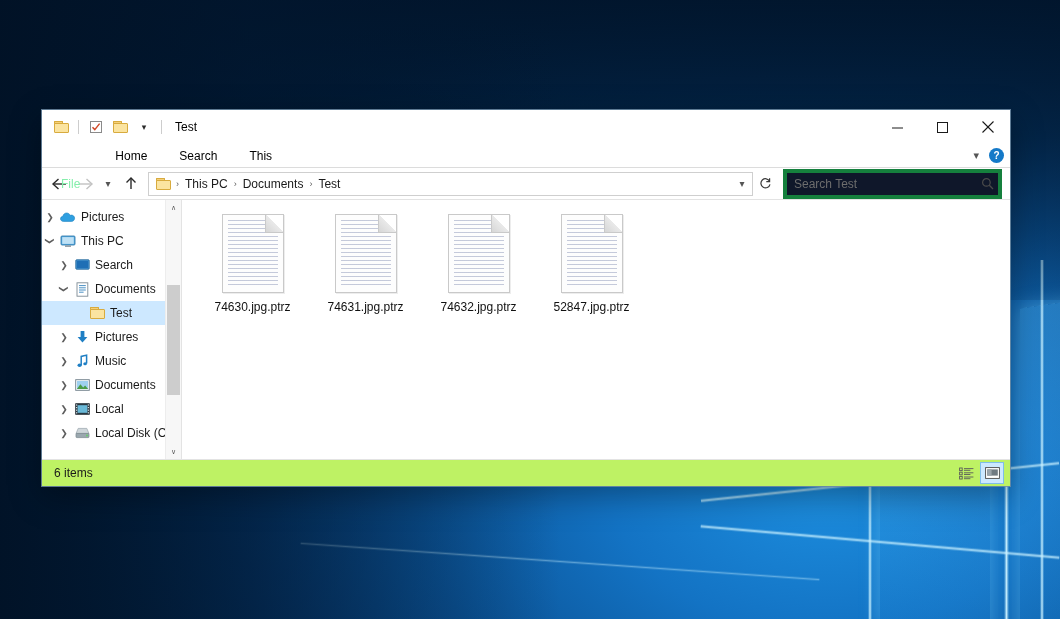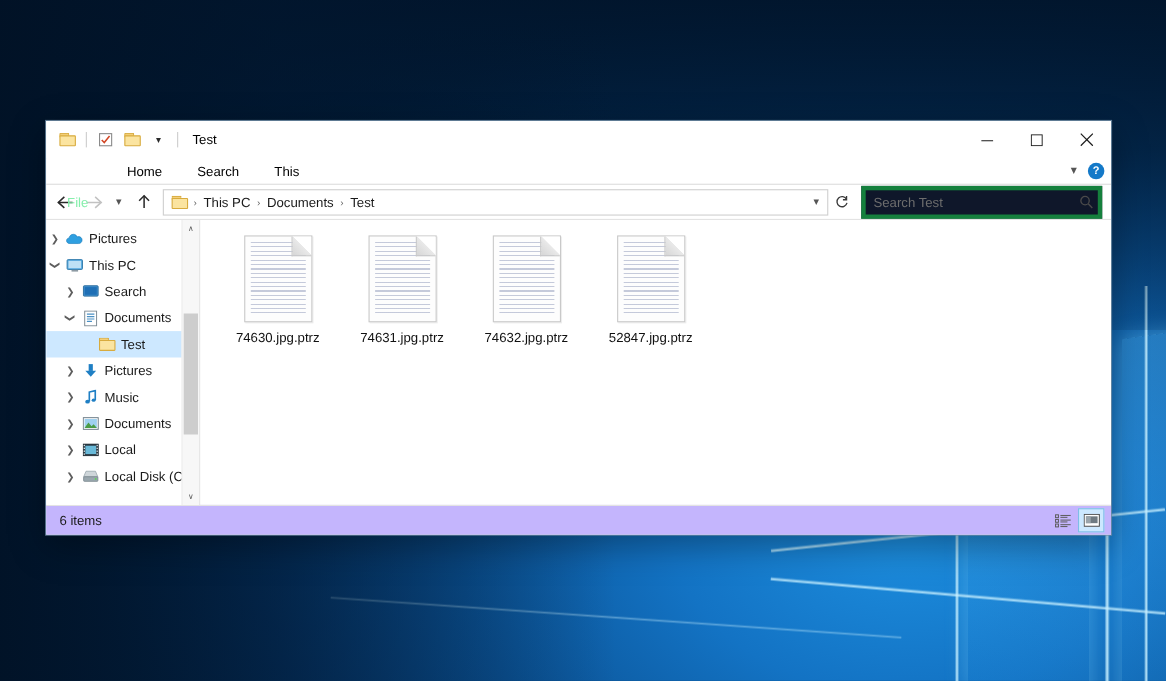--- a/index.html
+++ b/index.html
@@ -298,21 +298,21 @@
   .docfold-cut {
     position: absolute; right: 0; top: 0;
     width: 0; height: 0;
     border-top: 17px solid #ffffff;
     border-left: 17px solid transparent;
   }
 
   
   #statusbar {
     height: 26px;
-    background: #c4b5fd;
+    background: #bef264;
     border-top: 1px solid #e3e3e3;
     display: flex;
     align-items: center;
     padding: 0 6px 0 12px;
     flex: 0 0 auto;
   }
   #status-text { font-size: 12px; color: #1a1a1a; }
   #status-spacer { flex: 1 1 auto; }
   #viewbtns { display: flex; align-items: center; gap: 3px; }
   .viewbtn {

